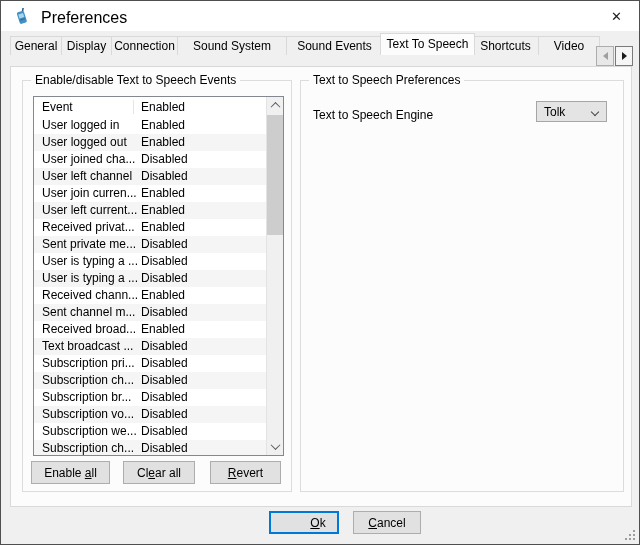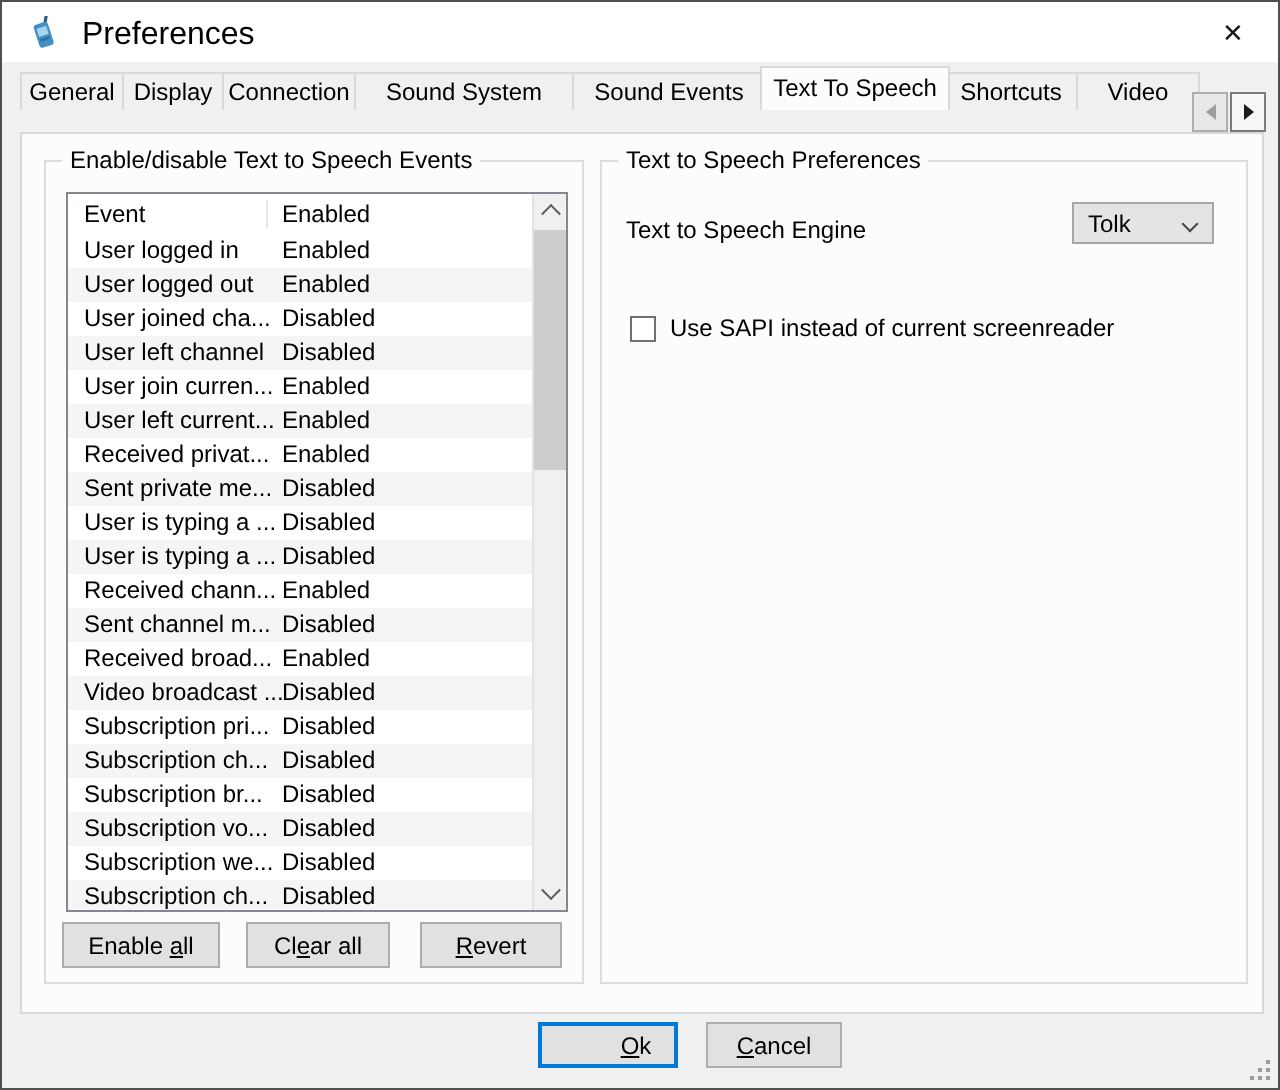--- a/index.html
+++ b/index.html
@@ -225,21 +225,21 @@
       <span class="lv-cell">Sent channel m...</span>
       <span class="lv-cell">Disabled</span>
     </div>
 
     <div class="lv-row">
       <span class="lv-cell">Received broad...</span>
       <span class="lv-cell">Enabled</span>
     </div>
 
     <div class="lv-row alt">
-      <span class="lv-cell">Video broadcast ...</span>
+      <span class="lv-cell">Text broadcast ...</span>
       <span class="lv-cell">Disabled</span>
     </div>
 
     <div class="lv-row">
       <span class="lv-cell">Subscription pri...</span>
       <span class="lv-cell">Disabled</span>
     </div>
 
     <div class="lv-row alt">
       <span class="lv-cell">Subscription ch...</span>
@@ -291,24 +291,20 @@
 
     <div class="group group-right">
       <div class="gb-title">Text to Speech Preferences</div>
 
       <span class="engine-label">Text to Speech Engine</span>
       <div class="combo">
         <span>Tolk</span>
         <span class="chev"></span>
       </div>
 
-      <div class="checkrow">
-        <span class="checkbox"></span>
-        <span>Use SAPI instead of current screenreader</span>
-      </div>
     </div>
   </div>
 
   <div class="btn btn-ok">
     <span><span></span><u>O</u><span>k</span></span>
   </div>
   <div class="btn btn-cancel">
     <span><span></span><u>C</u><span>ancel</span></span>
   </div>
 

